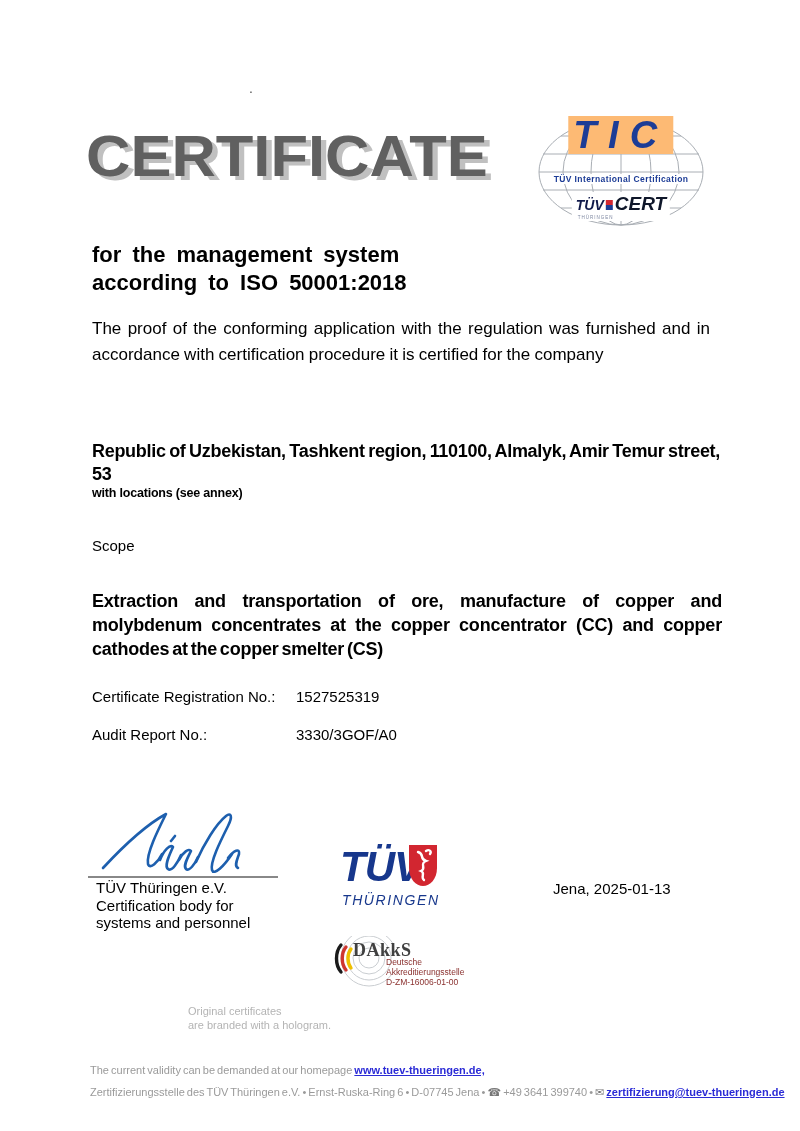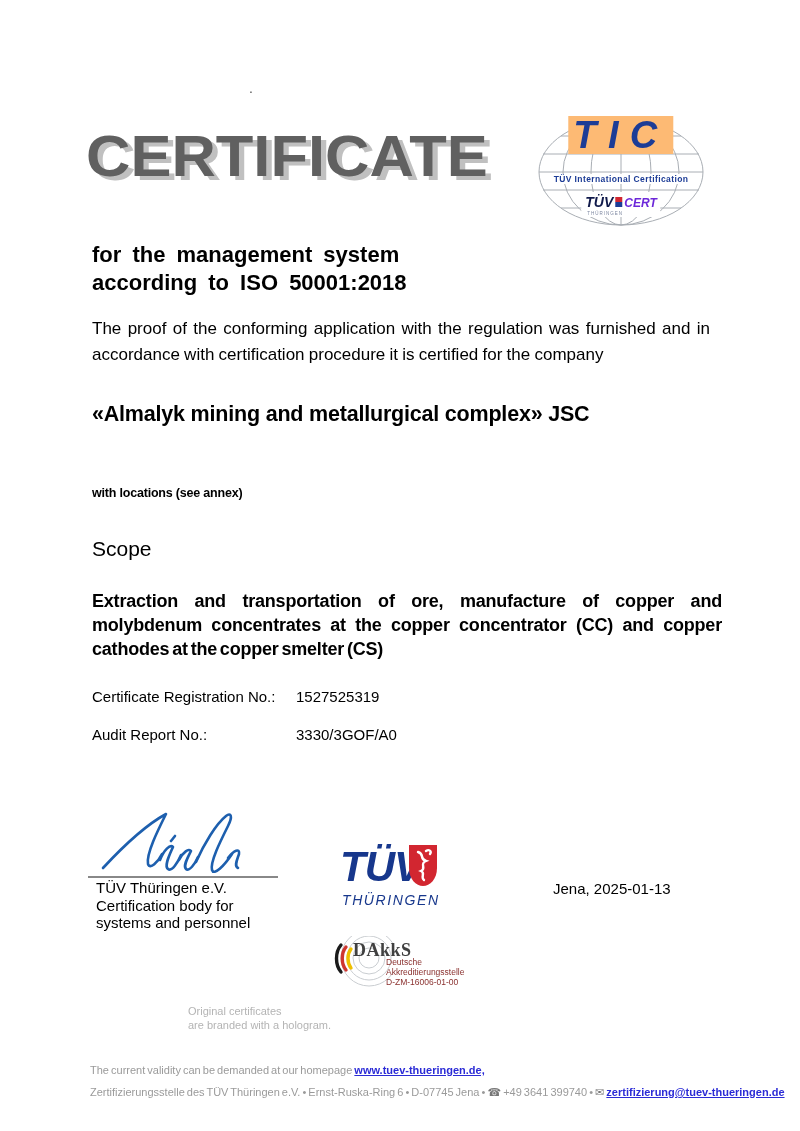--- a/index.html
+++ b/index.html
@@ -36,41 +36,41 @@
   }
   .tic-cert-row {
     position:absolute; left:50%; top:76px; transform:translateX(-50%);
     background:#fff; padding:1px 4px; white-space:nowrap; text-align:center;
   }
   .tic-cert-row .tuv { font-size:14px; font-weight:900; font-style:italic; color:#10194a; }
   .tic-cert-row .sq {
     display:inline-block; width:7px; height:10px; margin:0 2px; vertical-align:baseline;
     background:linear-gradient(180deg,#d22630 0 50%,#1c3c96 50% 100%);
   }
-  .tic-cert-row .cert { font-size:12px; font-weight:900; font-style:italic; color:#6d28d9; }
+  .tic-cert-row .cert { font-size:19px; font-weight:900; font-style:italic; color:#0f172a; }
   .tic-cert-row .tiny {
     display:block; font-size:4.5px; color:#7c86a0; letter-spacing:1px; text-align:left; margin-left:2px;
   }
 
   .headline { left:92px; top:241px; font-size:22px; font-weight:700; line-height:28px; word-spacing:5px; color:#000; }
 
   .intro {
     left:92px; top:316px; width:618px;
     font-size:17px; line-height:25.5px; text-align:justify; word-spacing:-0.5px; color:#000;
   }
 
   .company-name { left:92px; top:402px; font-size:21.5px; font-weight:700; letter-spacing:-0.2px; white-space:nowrap; color:#000; }
   .company-address {
     left:92px; top:440px; width:628px;
     font-size:18px; font-weight:700; line-height:23px; text-align:justify;
     letter-spacing:-0.3px; word-spacing:-1.5px; color:#000;
   }
   .locations-note { left:92px; top:486px; font-size:12.5px; font-weight:700; letter-spacing:-0.2px; color:#000; }
 
-  .scope-label { left:92px; top:537px; font-size:21px; color:#000; }
+  .scope-label { left:92px; top:537px; font-size:15px; color:#000; }
   .scope-text {
     left:92px; top:589px; width:630px;
     font-size:18px; font-weight:700; line-height:24px; text-align:justify;
     letter-spacing:-0.2px; word-spacing:-2px; color:#000;
   }
 
   .kv-row { left:92px; font-size:15px; color:#000; }
   .kv-row .k { display:inline-block; width:204px; }
   .row-registration { top:688px; }
   .row-audit { top:726px; }
@@ -153,21 +153,21 @@
     </div>
   </div>
 
   <div class="abs headline">
     <div>for the management system</div>
     <div>according to ISO 50001:2018</div>
   </div>
 
   <div class="abs intro">The proof of the conforming application with the regulation was furnished and in accordance with certification procedure it is certified for the company</div>
 
-  <div class="abs company-name">«Almalyk mining and metallurgical complex» JSC</div>
+  <div class="abs company-address">Republic of Uzbekistan, Tashkent region, 110100, Almalyk, Amir Temur street, 53</div>
   <div class="abs locations-note">with locations (see annex)</div>
 
   <div class="abs scope-label">Scope</div>
   <div class="abs scope-text">Extraction and transportation of ore, manufacture of copper and molybdenum concentrates at the copper concentrator (CC) and copper cathodes at the copper smelter (CS)</div>
 
   <div class="abs kv-row row-registration">
     <span class="k">Certificate Registration No.:</span><span>1527525319</span>
   </div>
 
 

